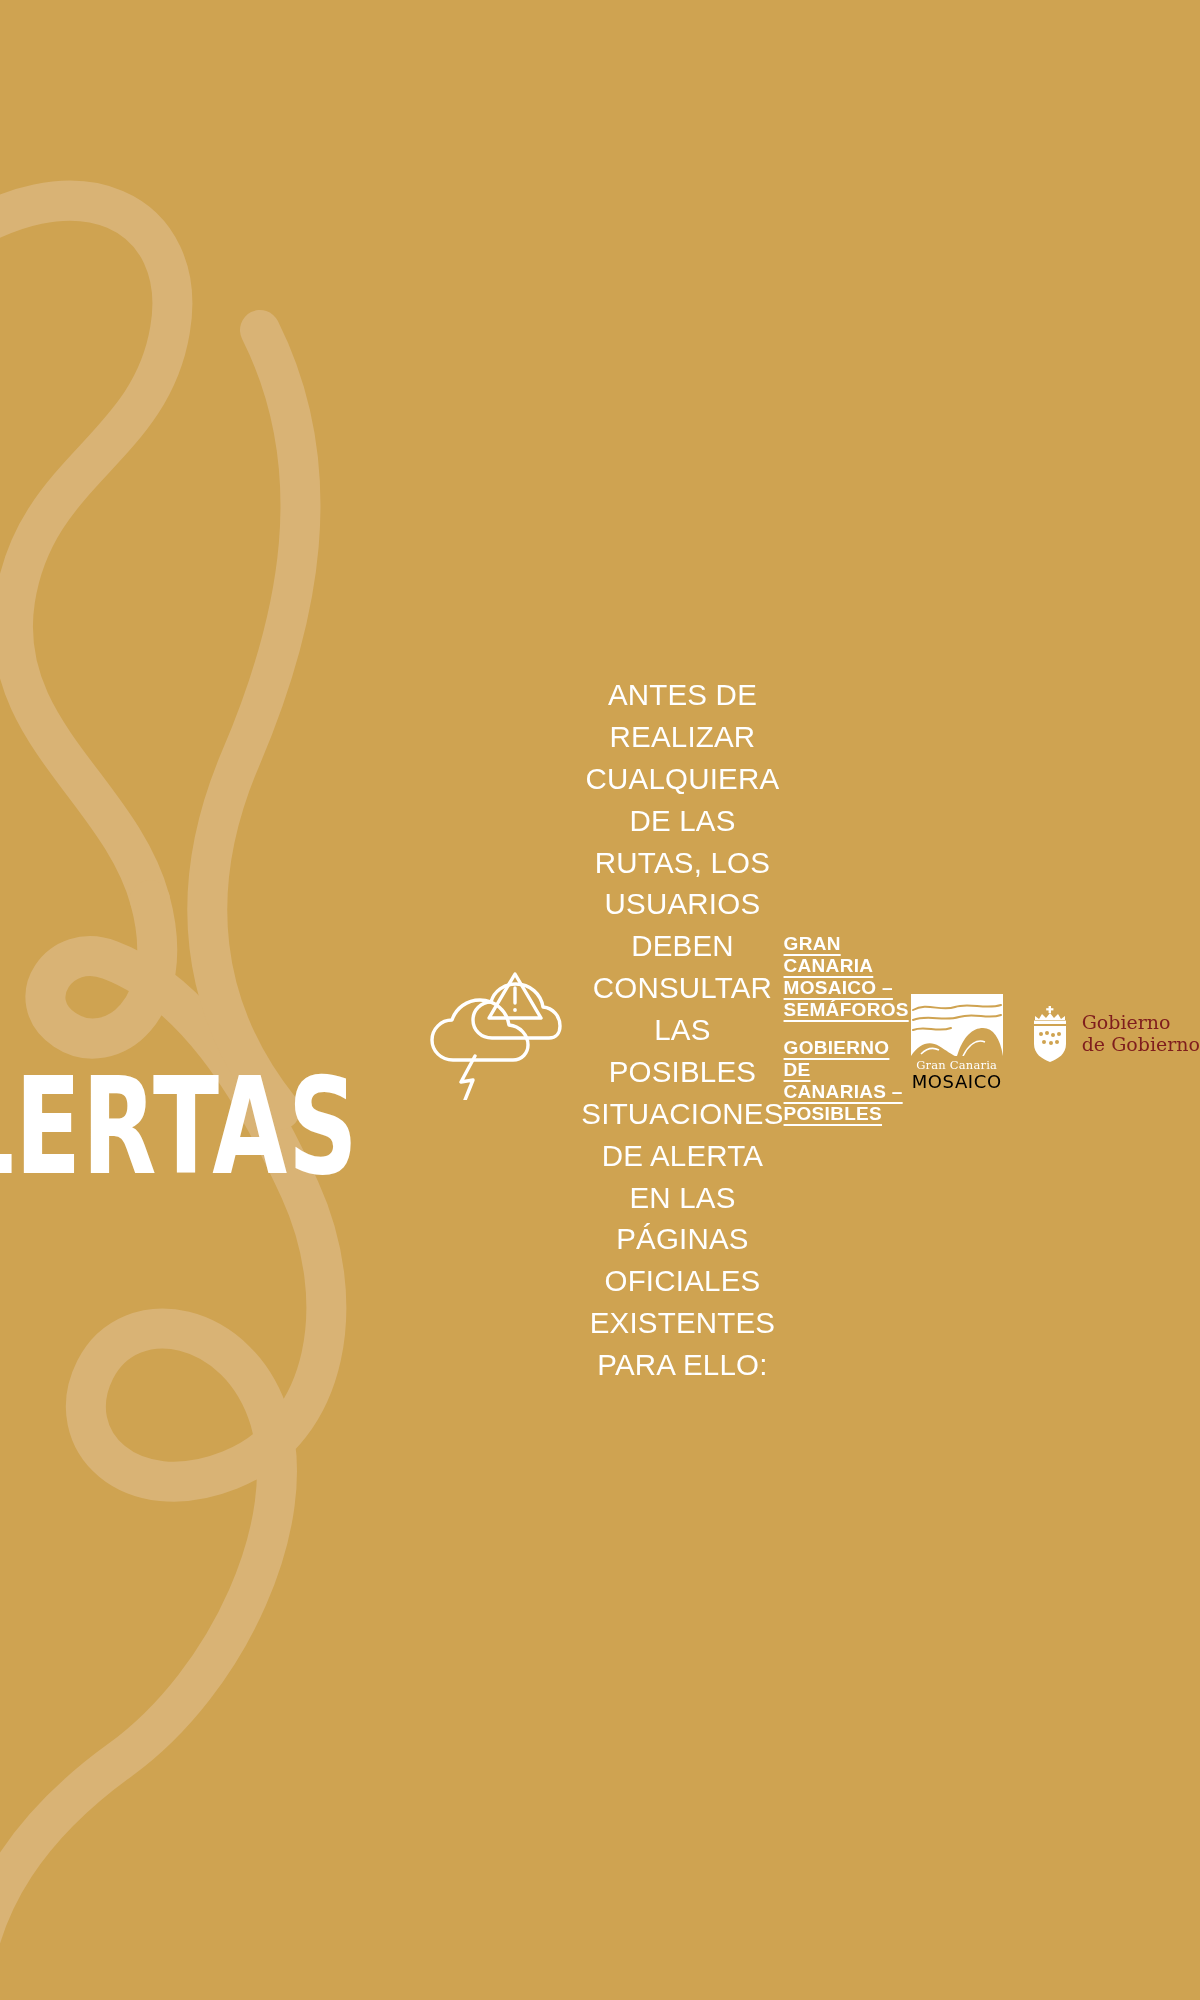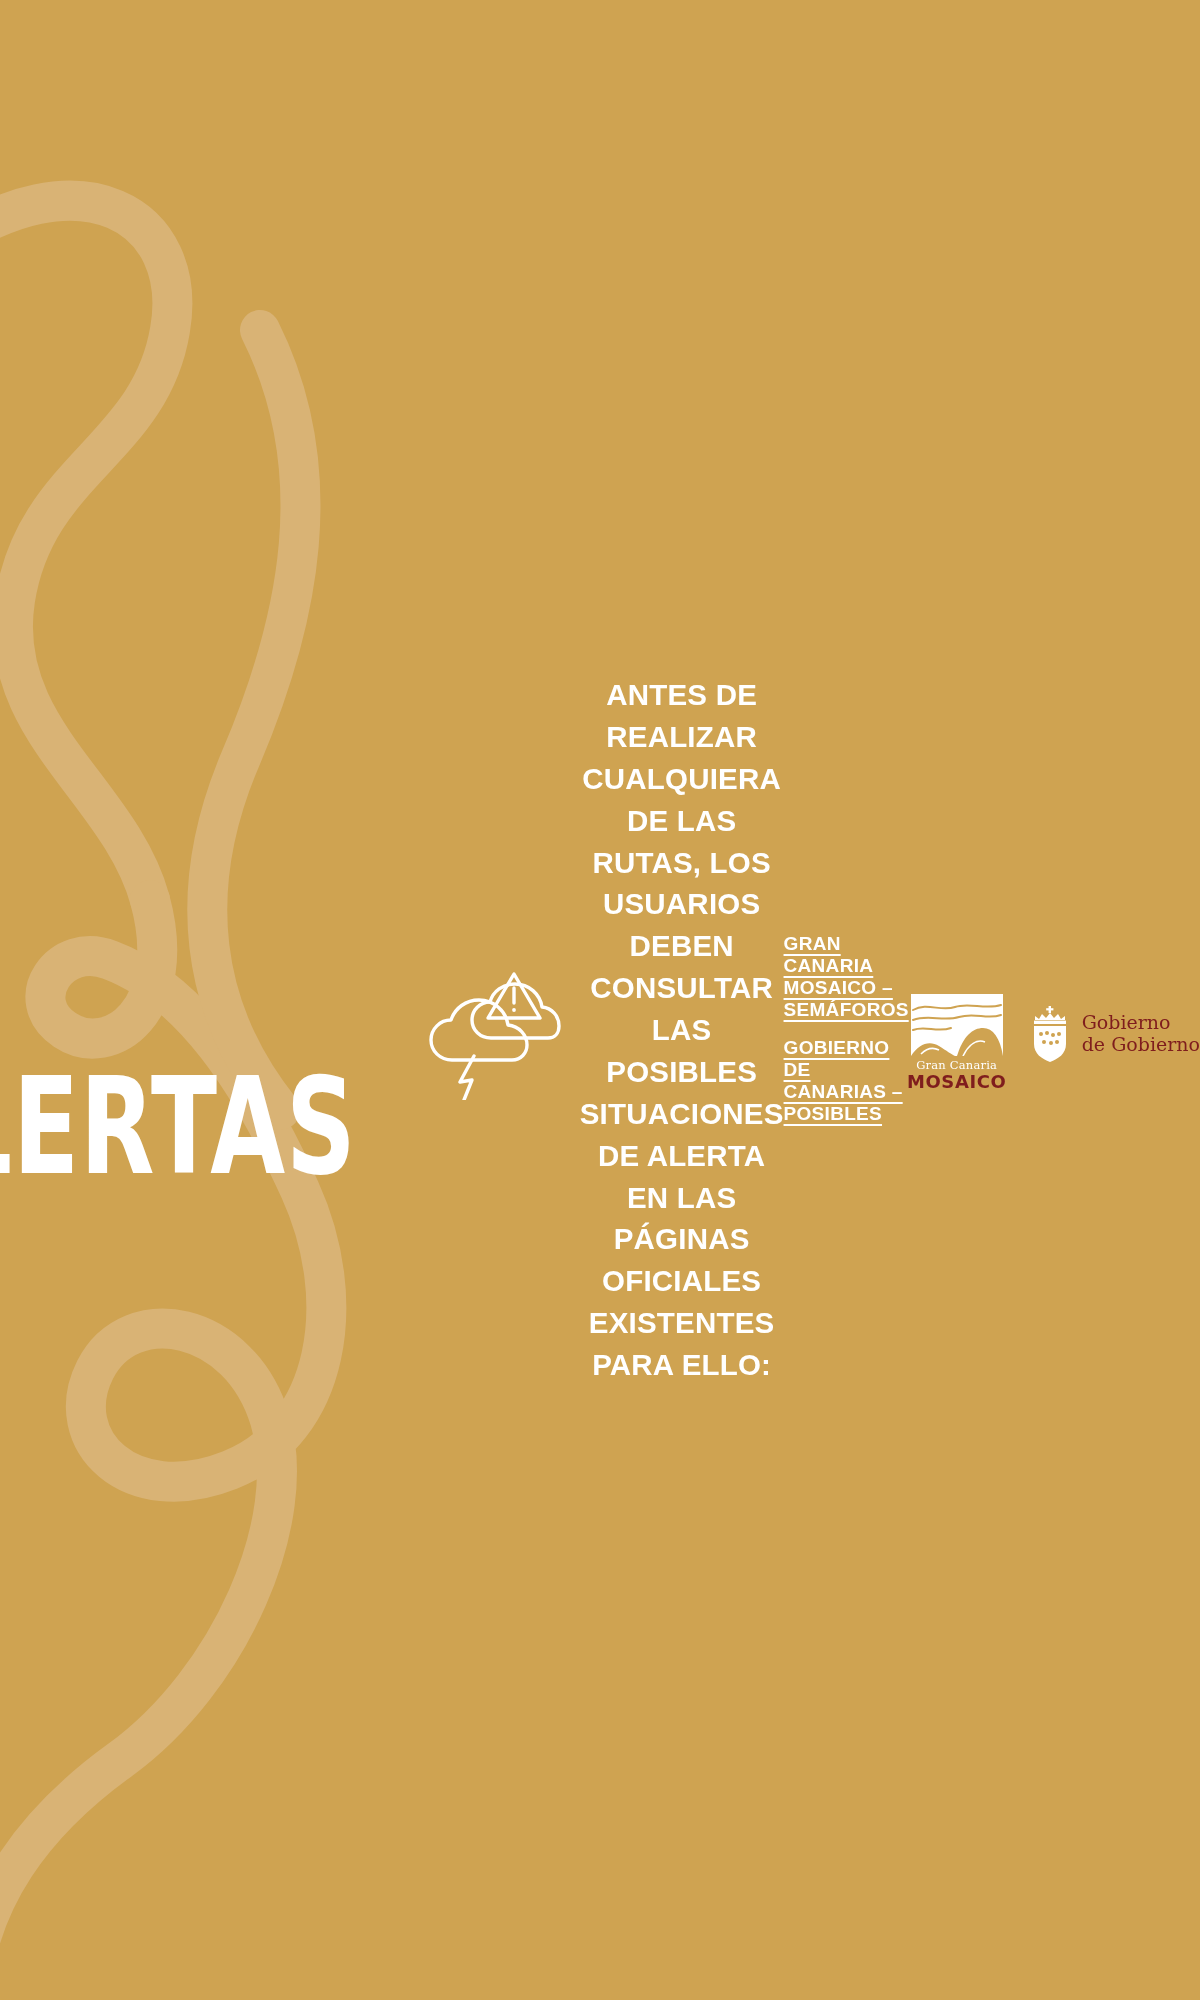--- a/index.html
+++ b/index.html
@@ -58,21 +58,21 @@
     height: 150px;
     display: flex;
     align-items: center;
     justify-content: center;
   }
 
   
   .para {
     color: #ffffff;
     text-align: center;
-    font-weight: 700;
+    font-weight: 400;
     font-size: 29.5px;
     line-height: 1.42;
     letter-spacing: 0.2px;
     width: 820px;
   }
 
   .para-intro { margin-top: 60px; }
 
   
   .links {
@@ -118,27 +118,26 @@
   .logo-mosaico .cap-small {
     color: #ffffff;
     font-size: 11.5px;
     font-family: "DejaVu Serif", serif;
     line-height: 1.1;
     margin-top: 3px;
     letter-spacing: 0.2px;
   }
 
   .logo-mosaico .cap-big {
-    color: #7f1d1d;
+    color: #000000;
     font-size: 18px;
     font-family: "DejaVu Sans", sans-serif;
     letter-spacing: 0.6px;
     line-height: 1.1;
     margin-top: 1px;
-    font-weight: bold;
   }
 
   .logo-gobierno {
     display: flex;
     align-items: center;
     gap: 9px;
     margin-top: 12px;
   }
 
   .logo-gobierno .shield { width: 46px; height: 56px; }

